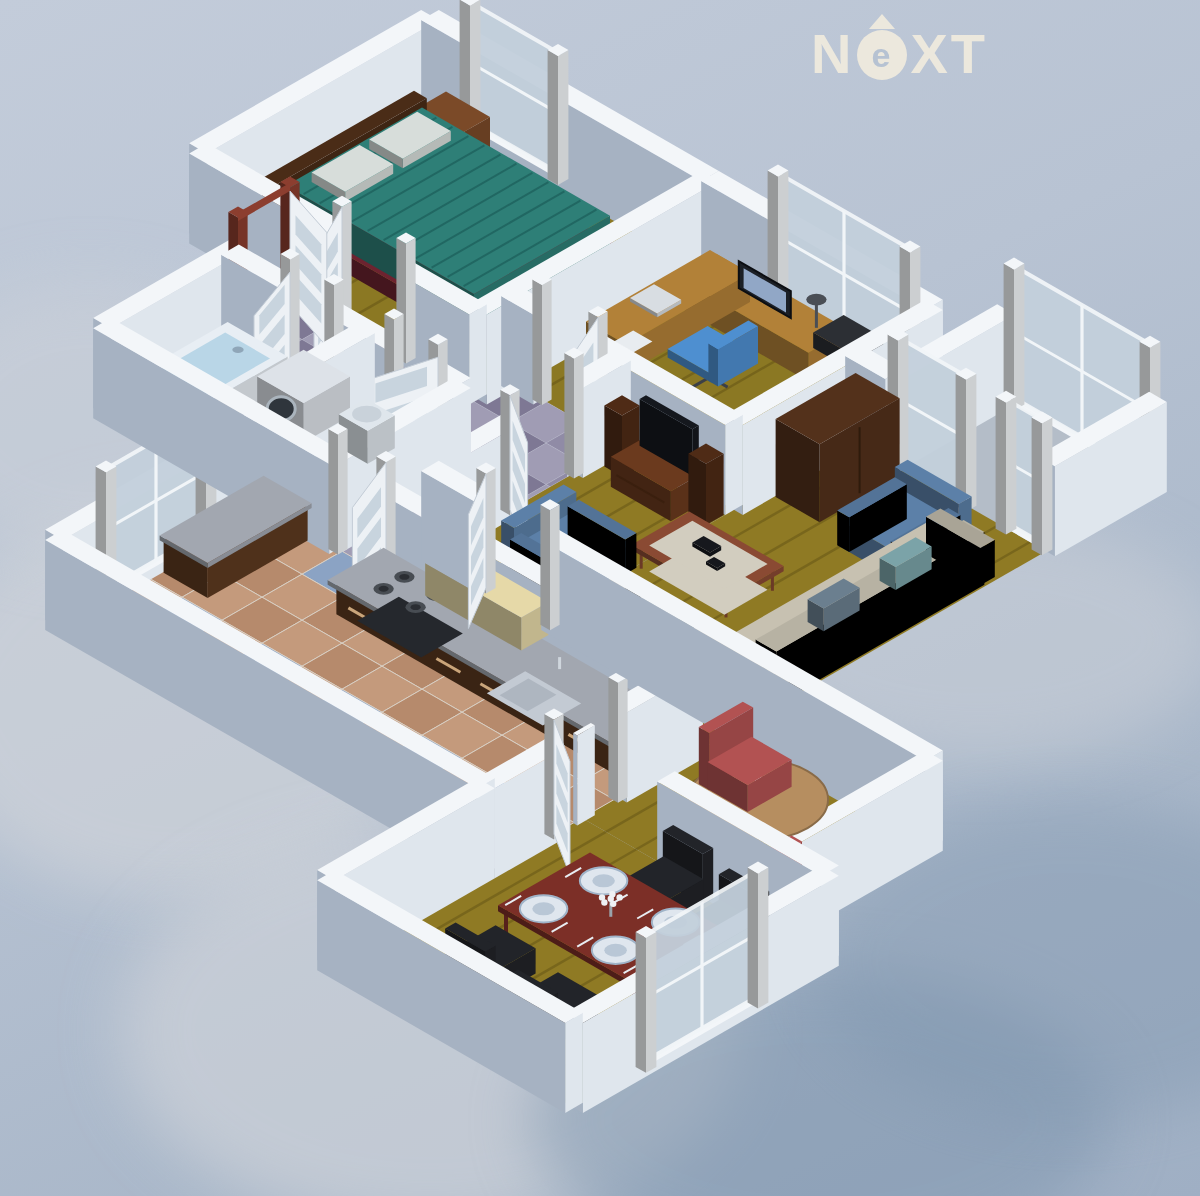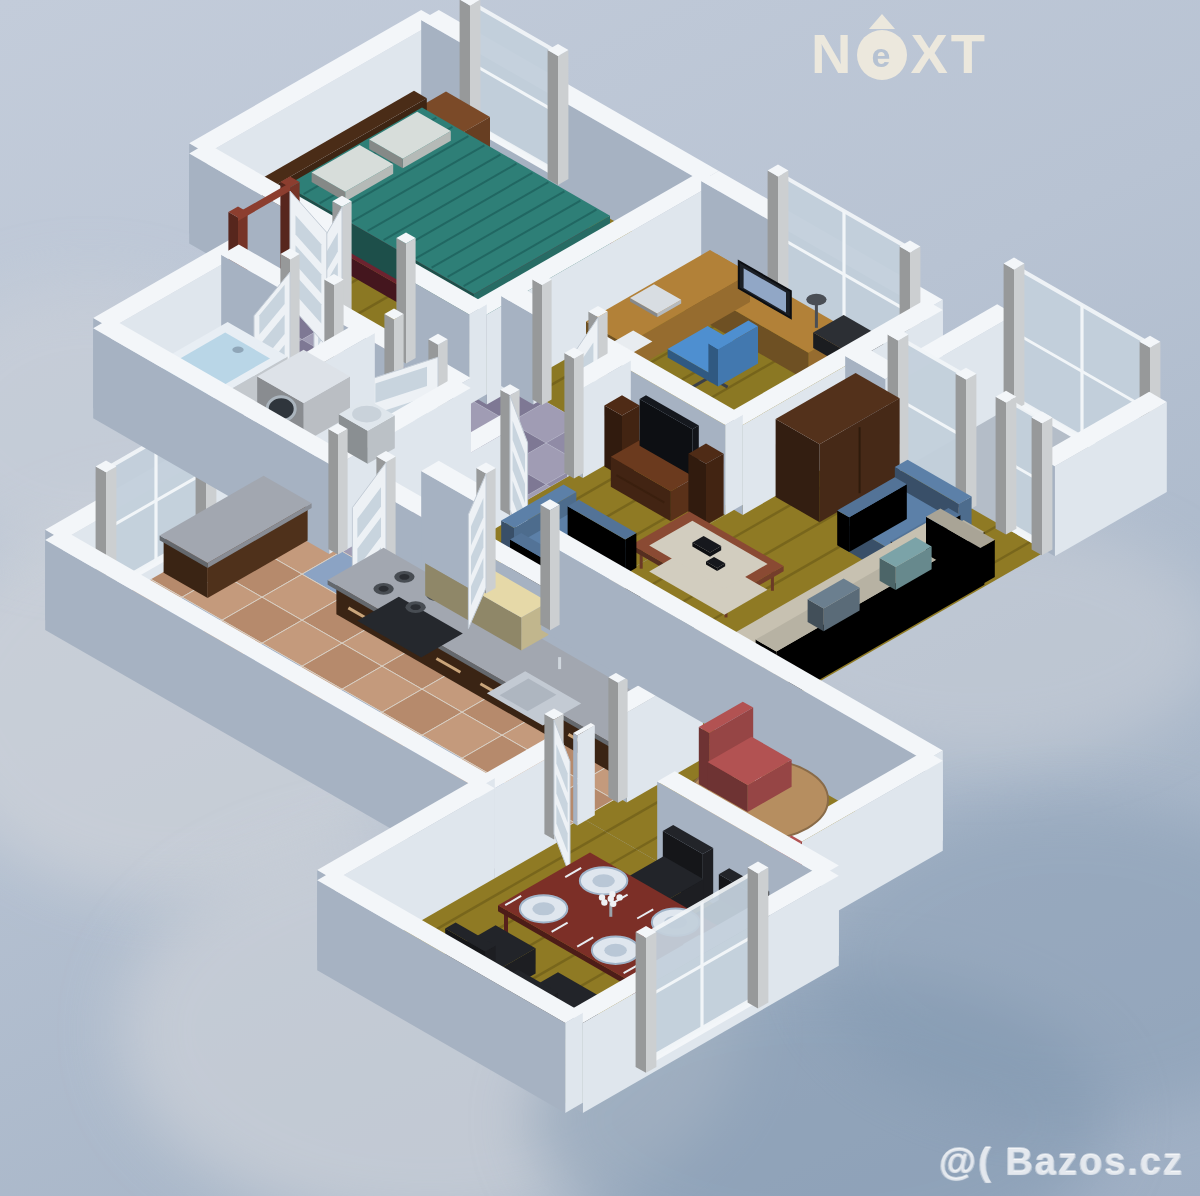--- a/index.html
+++ b/index.html
@@ -952,14 +952,13 @@
 
   <div class="logo">
     <span>N</span>
     <span class="e-wrap">
       <span class="arrow"></span>
       <span class="e-circ">e</span>
     </span>
     <span>XT</span>
   </div>
 
-  <div class="watermark">@( Bazos.cz</div>
 </div>
 
 </body></html>

